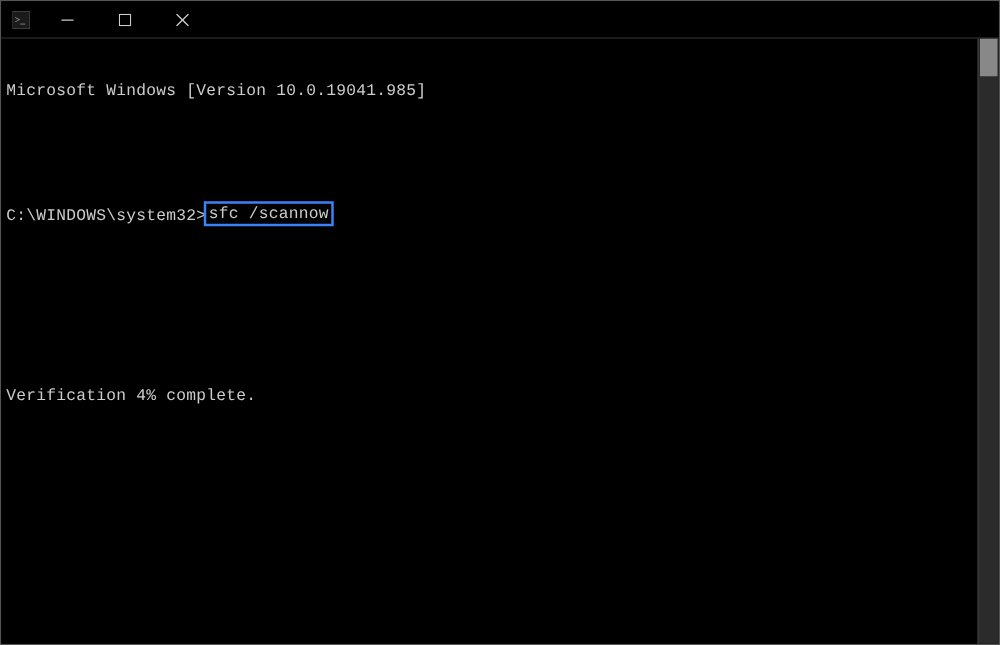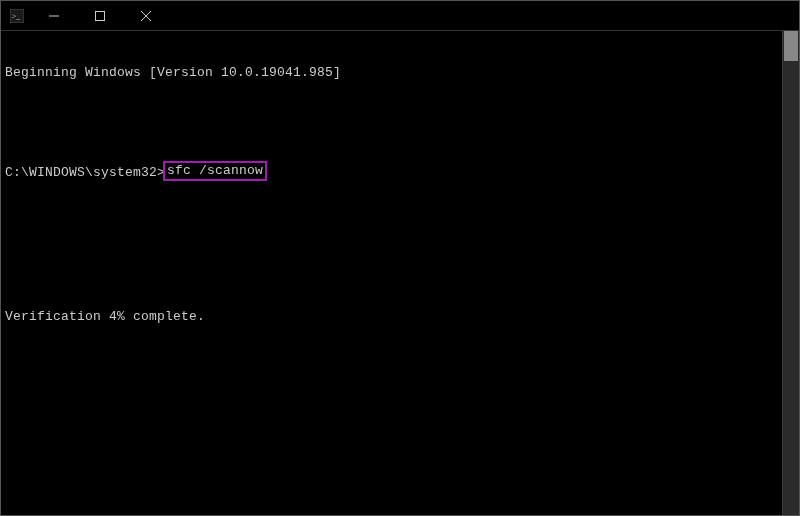--- a/index.html
+++ b/index.html
@@ -89,21 +89,21 @@
     }
     .terminal-line {
       display: block;
       min-height: 16px;
     }
     .prompt-line {
       display: flex;
       align-items: flex-end;
     }
     .highlighted-command {
-      border: 2px solid #a21caf;
+      border: 2px solid #3b82f6;
       padding: 0 2px;
       margin-left: -2px;
       display: inline-block;
     }
     .scrollbar {
       width: 17px;
       background: #2b2b2b;
       position: relative;
       border-left: 1px solid #3a3a3a;
     }
@@ -142,21 +142,21 @@
         <svg viewBox="0 0 10 10">
             <line x1="0" y1="0" x2="10" y2="10"></line>
             <line x1="10" y1="0" x2="0" y2="10"></line>
           </svg>
       </div>
     </div>
   </div>
 
   <div class="content-area">
     <div class="terminal">
-      <span class="terminal-line">Beginning Windows [Version 10.0.19041.985]</span>
+      <span class="terminal-line">Microsoft Windows [Version 10.0.19041.985]</span>
       <span class="terminal-line"></span>
       <div class="prompt-line"><span>C:\WINDOWS\system32&gt;</span><span class="highlighted-command">sfc /scannow</span></div>
       <span class="terminal-line"></span>
       <span class="terminal-line"></span>
       <span class="terminal-line">Verification 4% complete.</span>
     </div>
     <div class="scrollbar">
       <div class="scrollbar-thumb"></div>
     </div>
   </div>

